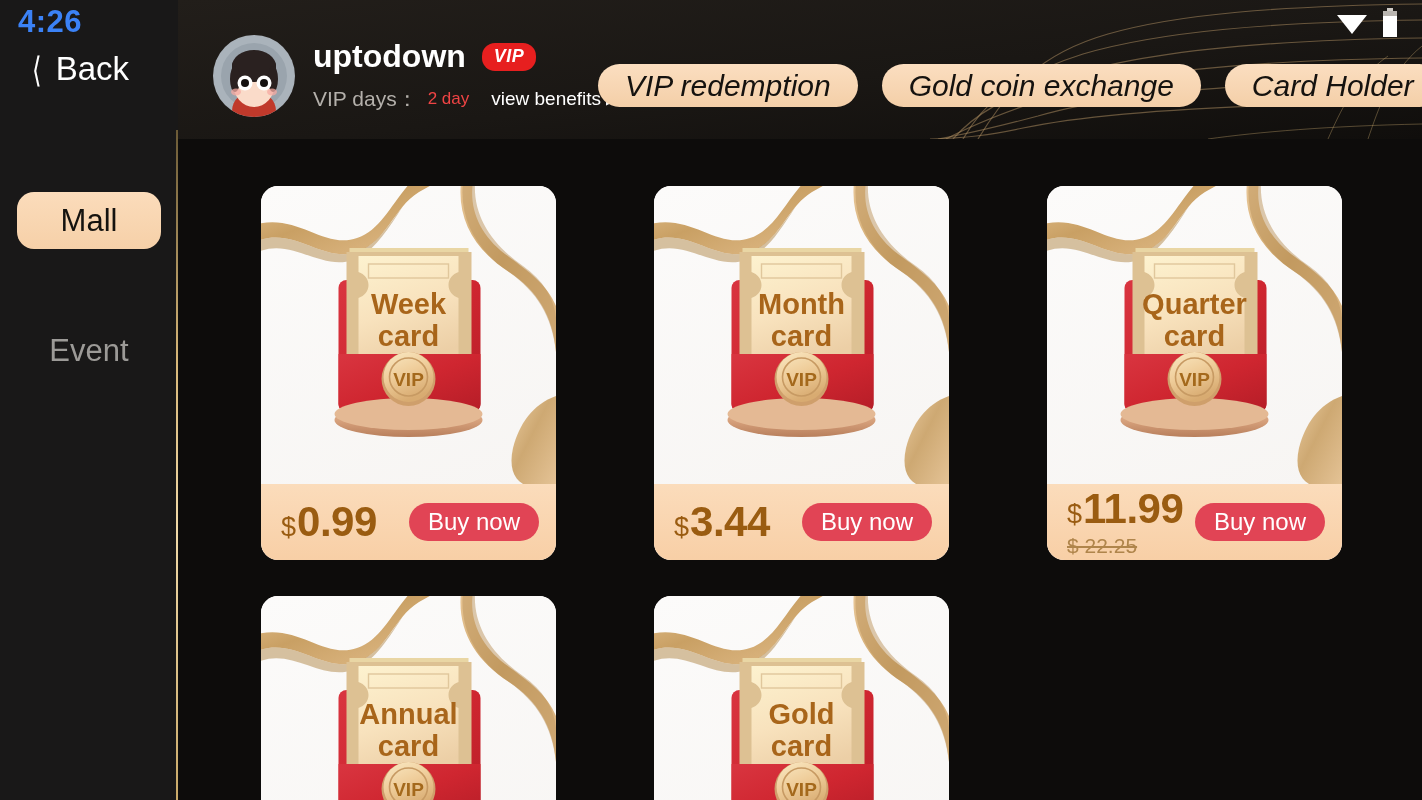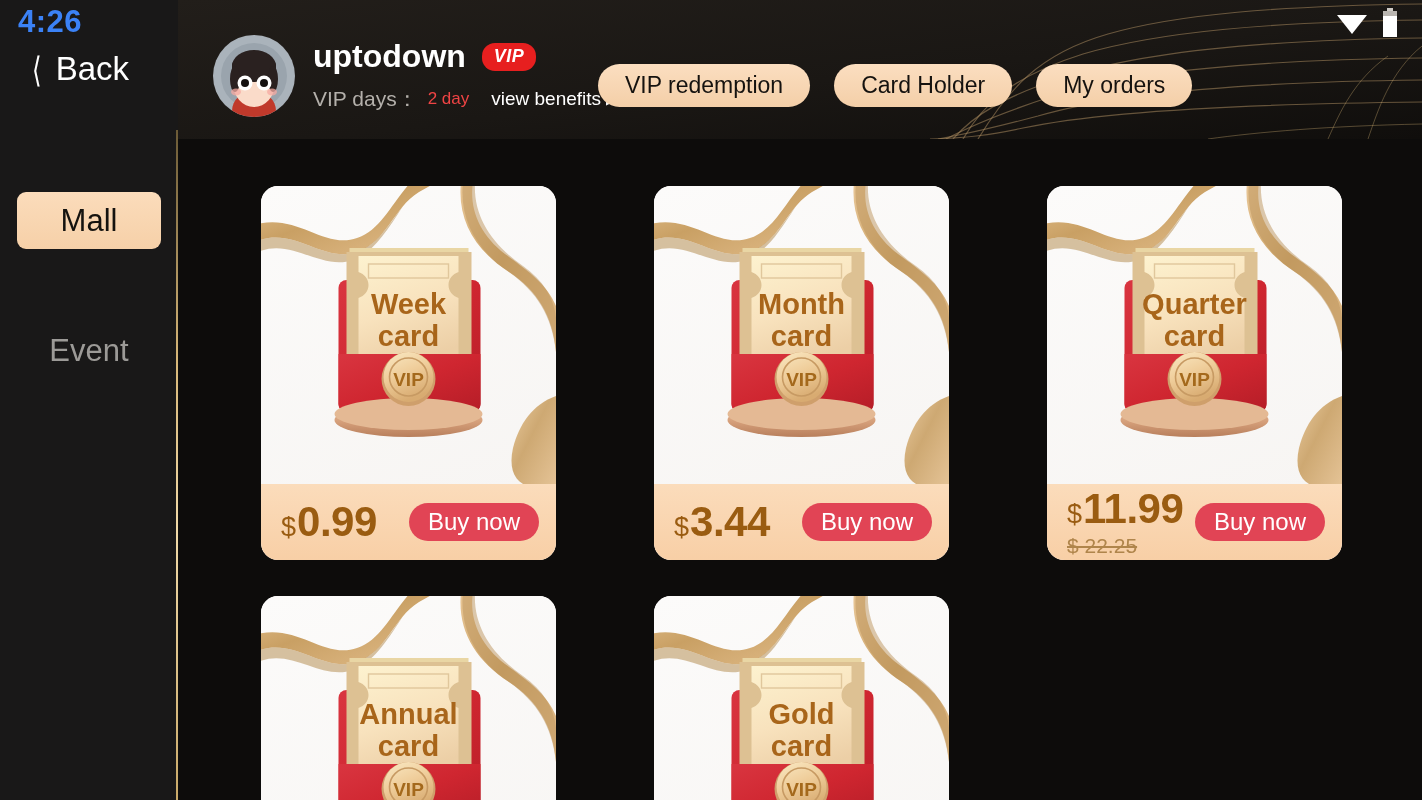--- a/index.html
+++ b/index.html
@@ -30,21 +30,21 @@
   }
   .back-chevron {
     font-size:35px; color:#ffffff; line-height:1; font-weight:300;
     transform:scaleX(.7);
   }
   .back-label { font-size:33px; color:#ffffff; }
 
   .mall-tab {
     position:absolute; left:17px; top:192px; width:144px; height:57px;
     background:linear-gradient(180deg,#fbdcbb,#f6d0a8);
-    border-radius:9px;
+    border-radius:17px;
     display:flex; align-items:center; justify-content:center;
     cursor:pointer;
   }
   .mall-tab span { font-size:31px; color:#15130f; }
   .event-tab {
     position:absolute; left:17px; top:325px; width:144px; height:52px;
     display:flex; align-items:center; justify-content:center; cursor:pointer;
   }
   .event-tab span { font-size:31px; color:#9c9a97; }
 
@@ -87,21 +87,21 @@
   .vb-arrow { font-size:13px; color:#ffffff; }
 
   .header-nav {
     position:absolute; left:420px; top:64px; display:flex; gap:24px; z-index:4;
   }
   .nav-pill {
     height:43px; padding:0 27px; border-radius:22px;
     background:linear-gradient(180deg,#fbdec0,#f4cfa8);
     display:flex; align-items:center; justify-content:center; cursor:pointer;
   }
-  .nav-pill span { font-size:23px; color:#15120f; white-space:nowrap; }
+  .nav-pill span { font-size:30px; color:#15120f; white-space:nowrap;font-style:italic; }
 
   
   .main {
     position:absolute; left:178px; top:139px; width:1244px; height:661px;
     background:#0d0c0b; overflow:hidden;
   }
   .grid {
     position:absolute; left:83px; top:47px;
     display:grid; grid-template-columns:repeat(3,295px);
     column-gap:98px; row-gap:36px;
@@ -237,20 +237,23 @@
           <span class="vb-arrow">▶</span>
         </span>
       </div>
     </div>
 
     <div class="header-nav">
       <div class="nav-pill">
         <span>VIP redemption</span>
       </div>
       <div class="nav-pill">
+        <span>Gold coin exchange</span>
+      </div>
+      <div class="nav-pill">
         <span>Card Holder</span>
       </div>
       <div class="nav-pill">
         <span>My orders</span>
       </div>
     </div>
   </div>
 
   <div class="main">
     <div class="grid" id="grid">

